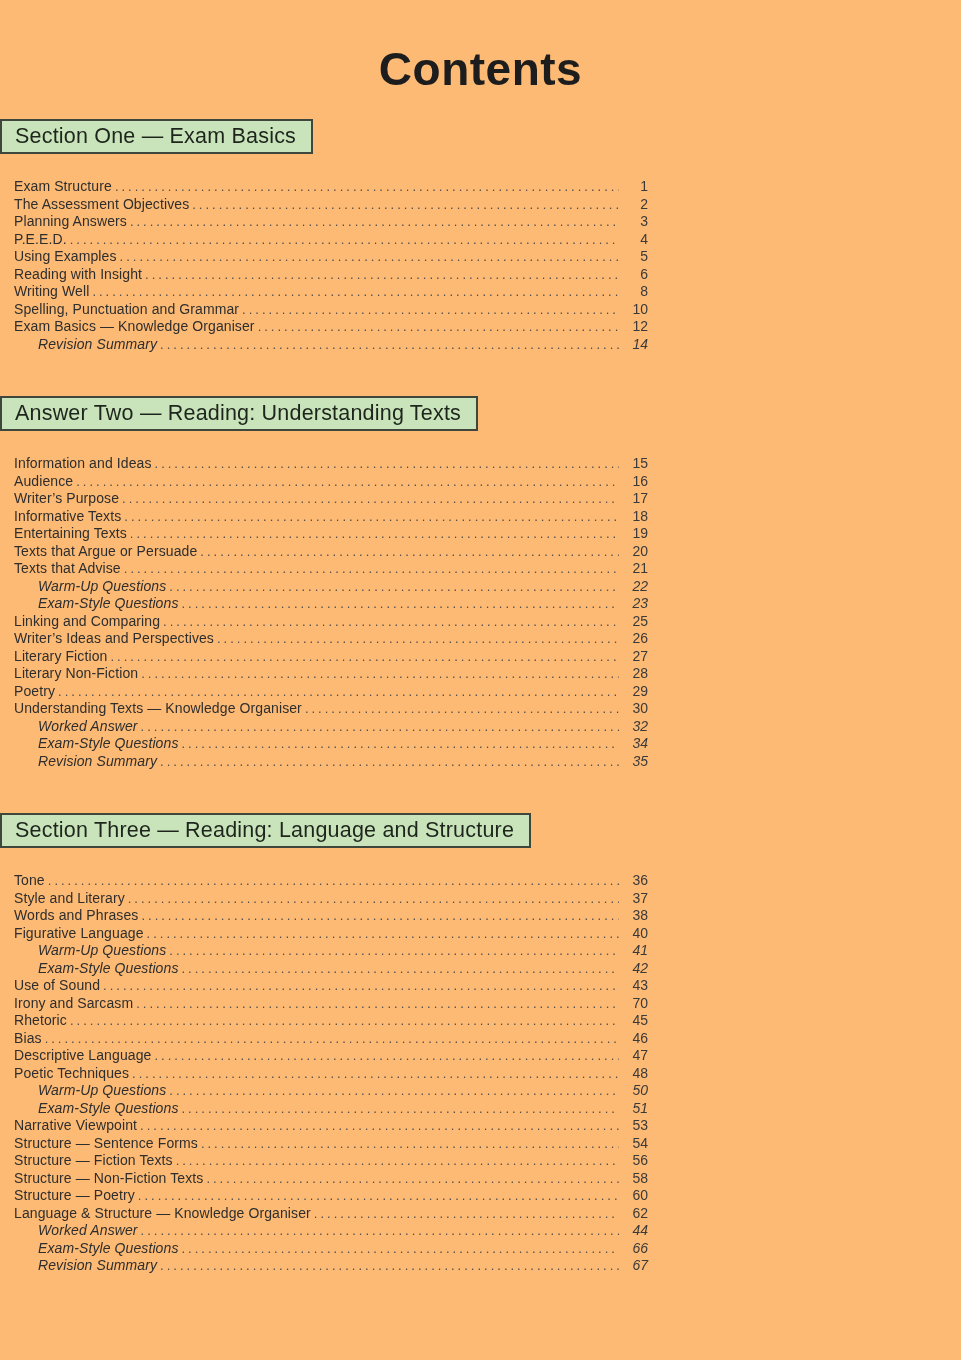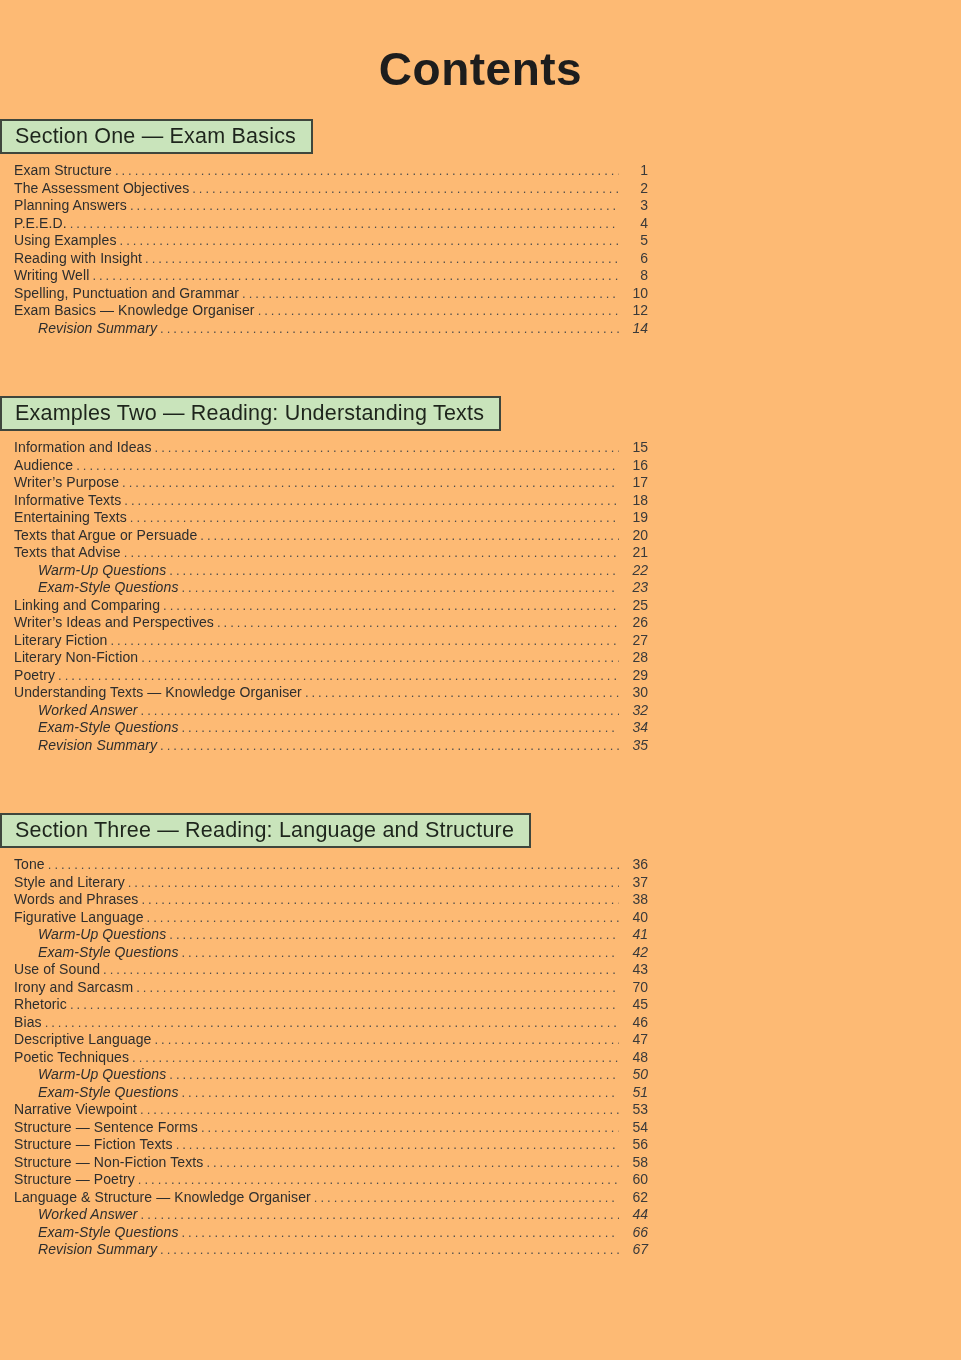--- a/index.html
+++ b/index.html
@@ -59,20 +59,21 @@
   }
   .row.sub {
     padding-left: 24px;
     font-style: italic;
     justify-content: center;
   }
   .row-title {
     white-space: nowrap;
     flex: 0 0 auto;
     letter-spacing: 0.1px;
+    margin-top: 16px;
   }
   .dots {
     flex: 1 1 auto;
     overflow: hidden;
     white-space: nowrap;
     margin: 0 7px 0 3px;
     color: #4c4c4c;
     font-size: 13px;
     font-style: normal;
   }
@@ -155,21 +156,21 @@
   <div class="row sub">
     <span class="row-title">Revision Summary</span>
     <span class="dots"></span>
     <span class="pagenum">14</span>
   </div>
 </div>
   </section>
 
   <section class="section">
     <div class="section-header">
-      <span class="section-title">Examples Two — Reading: Understanding Texts</span>
+      <span class="section-title">Answer Two — Reading: Understanding Texts</span>
     </div>
     <div class="section-list">
   <div class="row">
     <span class="row-title">Information and Ideas</span>
     <span class="dots"></span>
     <span class="pagenum">15</span>
   </div>
 
   <div class="row">
     <span class="row-title">Audience</span>

